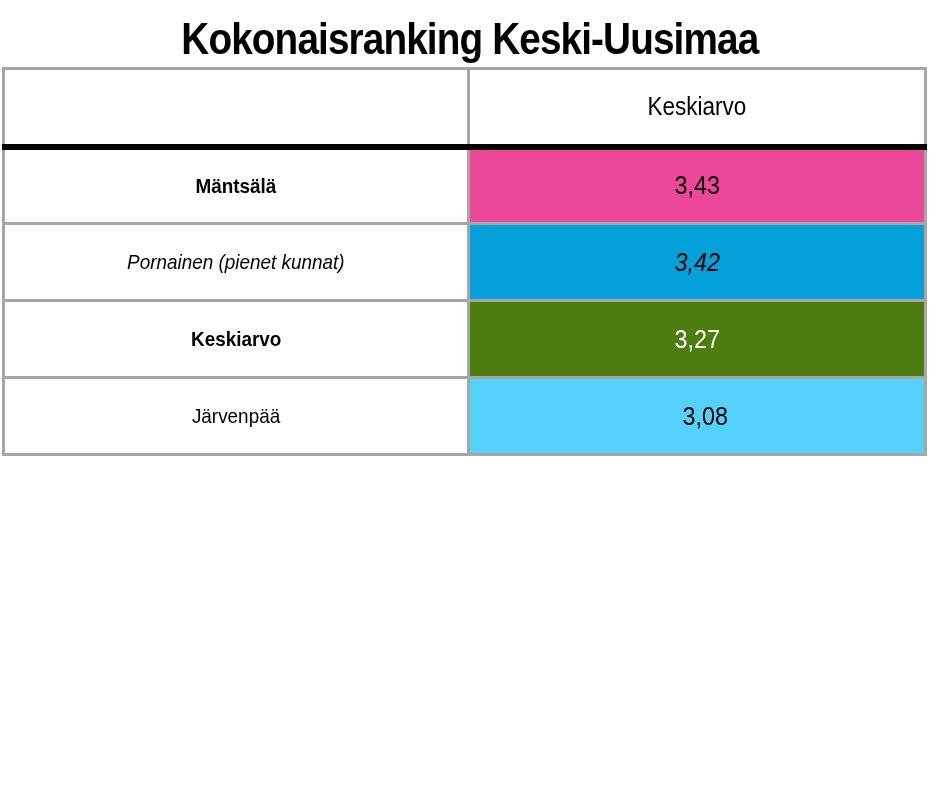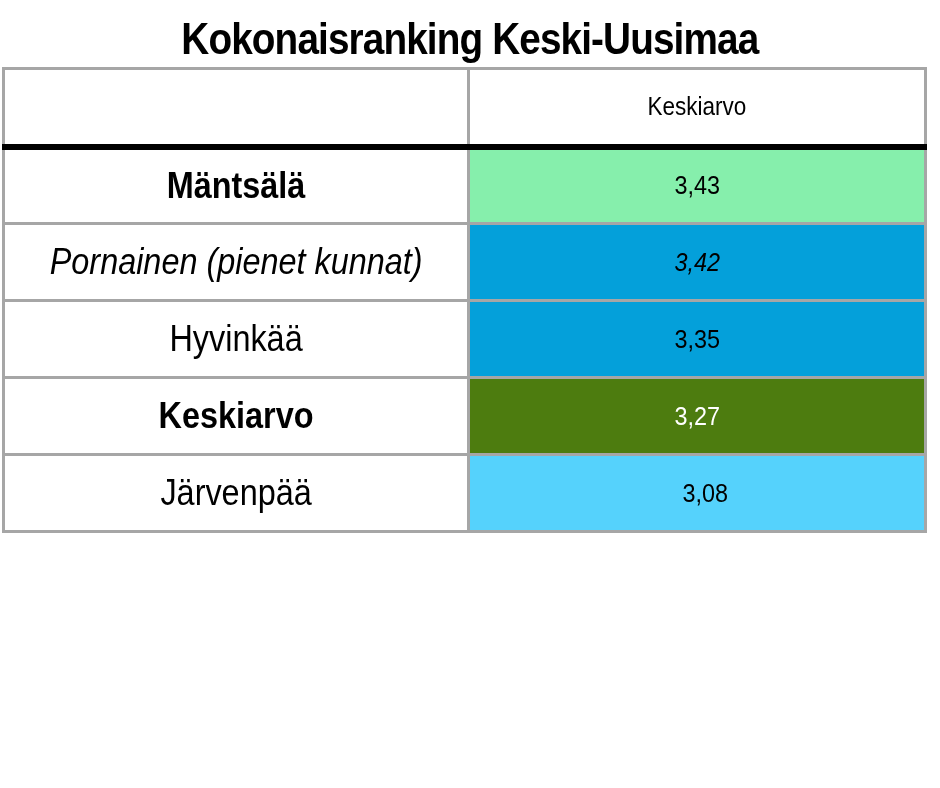--- a/index.html
+++ b/index.html
@@ -45,21 +45,21 @@
     vertical-align: middle;
     padding: 0;
     overflow: hidden;
   }
   thead th { border-bottom: 6px solid #000000; }
   thead tr { height: 78px; }
   tbody tr { height: 77px; }
   col.label-col { width: 465px; }
 
   thead th { font-weight: normal; font-size: 25px; background: #ffffff; }
-  td.label-cell { background: #ffffff; font-size: 36px; }
+  td.label-cell { background: #ffffff; font-size: 21px; }
   td.value-cell { font-size: 26px; }
 
   .w-bold { font-weight: bold; }
   .w-italic { font-style: italic; }
 </style>
 </head>
 <body>
 
 <div class="page">
 
@@ -74,32 +74,28 @@
     </colgroup>
     <thead>
       <tr>
         <th><span class="condensed"></span></th>
         <th><span class="condensed">Keskiarvo</span></th>
       </tr>
     </thead>
     <tbody id="table-body">
     <tr>
       <td class="label-cell"><span class="condensed label-text w-bold">Mäntsälä</span></td>
-      <td class="value-cell" style="background: #86efac;"><span class="condensed value-text">3,43</span></td>
+      <td class="value-cell" style="background: #ec4899;"><span class="condensed value-text">3,43</span></td>
     </tr>
 
     <tr>
       <td class="label-cell"><span class="condensed label-text w-italic">Pornainen (pienet kunnat)</span></td>
       <td class="value-cell" style="background: rgb(4, 160, 218); margin-top: 11px;"><span class="condensed value-text w-italic">3,42</span></td>
     </tr>
 
-    <tr>
-      <td class="label-cell"><span class="condensed label-text">Hyvinkää</span></td>
-      <td class="value-cell" style="background: rgb(4, 160, 218);"><span class="condensed value-text">3,35</span></td>
-    </tr>
 
 
     <tr>
       <td class="label-cell"><span class="condensed label-text w-bold">Keskiarvo</span></td>
       <td class="value-cell" style="background: #4d7c0f;"><span class="condensed value-text" style="color: rgb(255, 255, 255);">3,27</span></td>
     </tr>
 
 
     <tr>
       <td class="label-cell"><span class="condensed label-text">Järvenpää</span></td>

